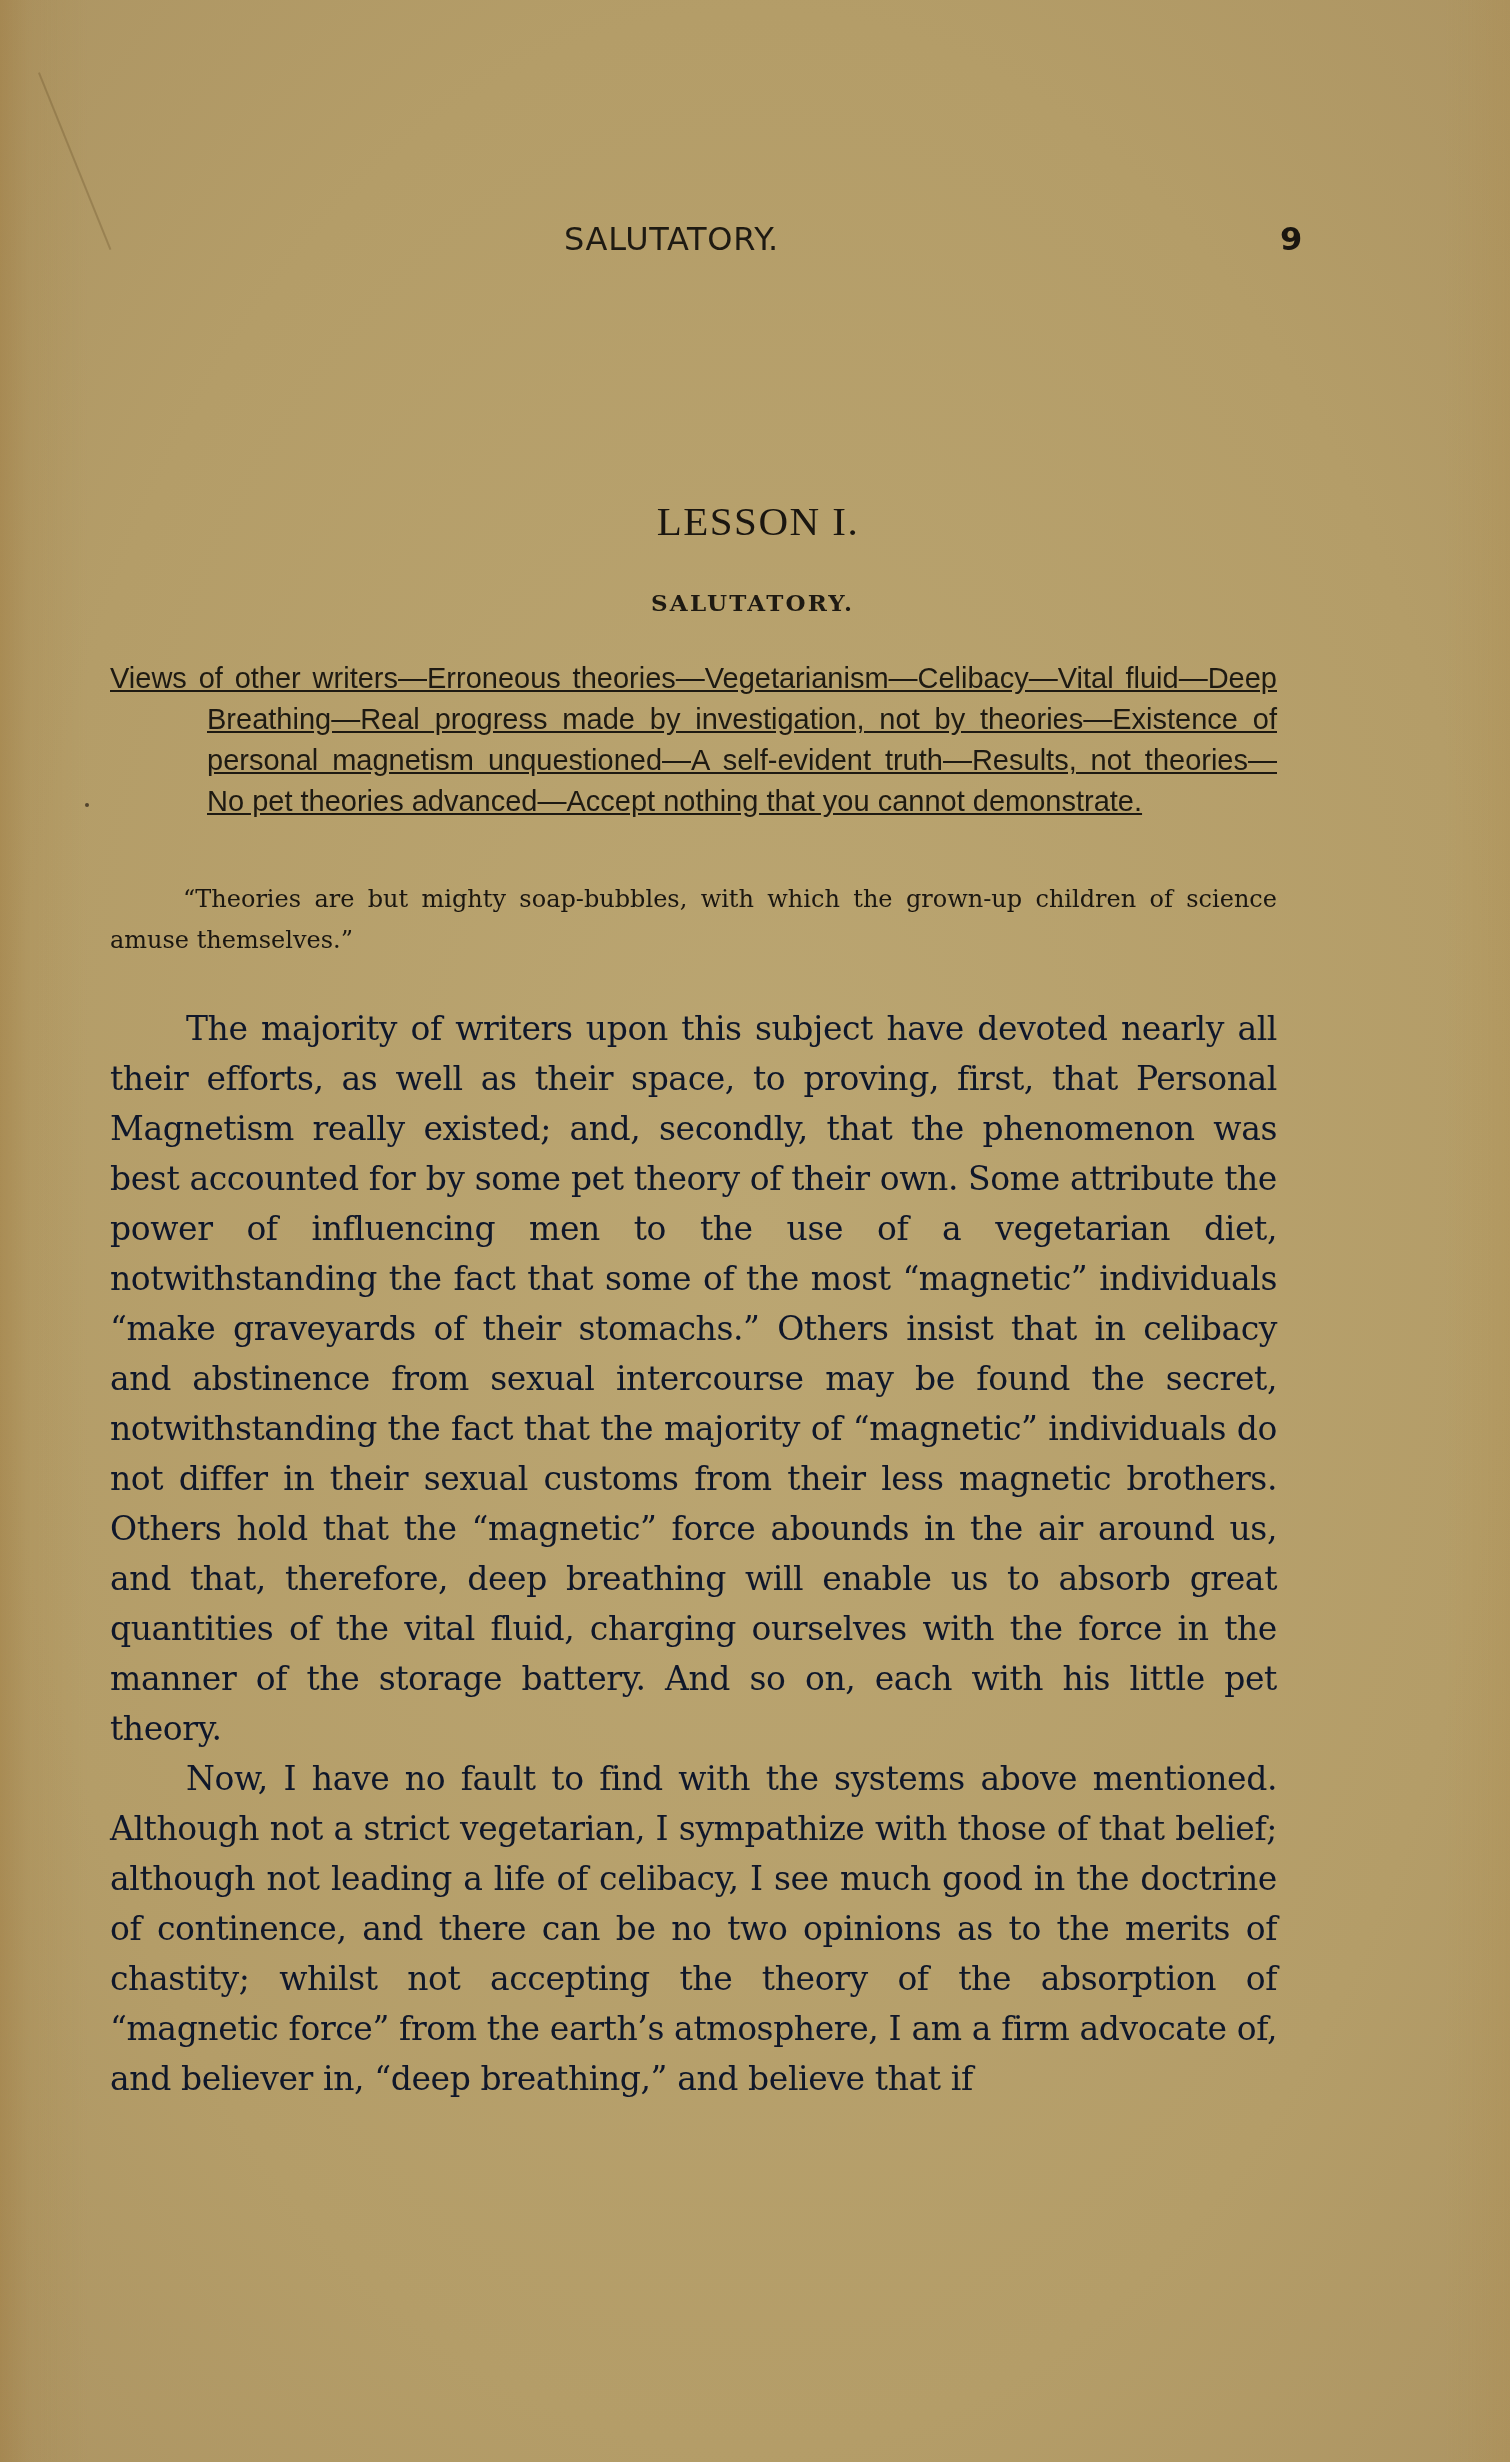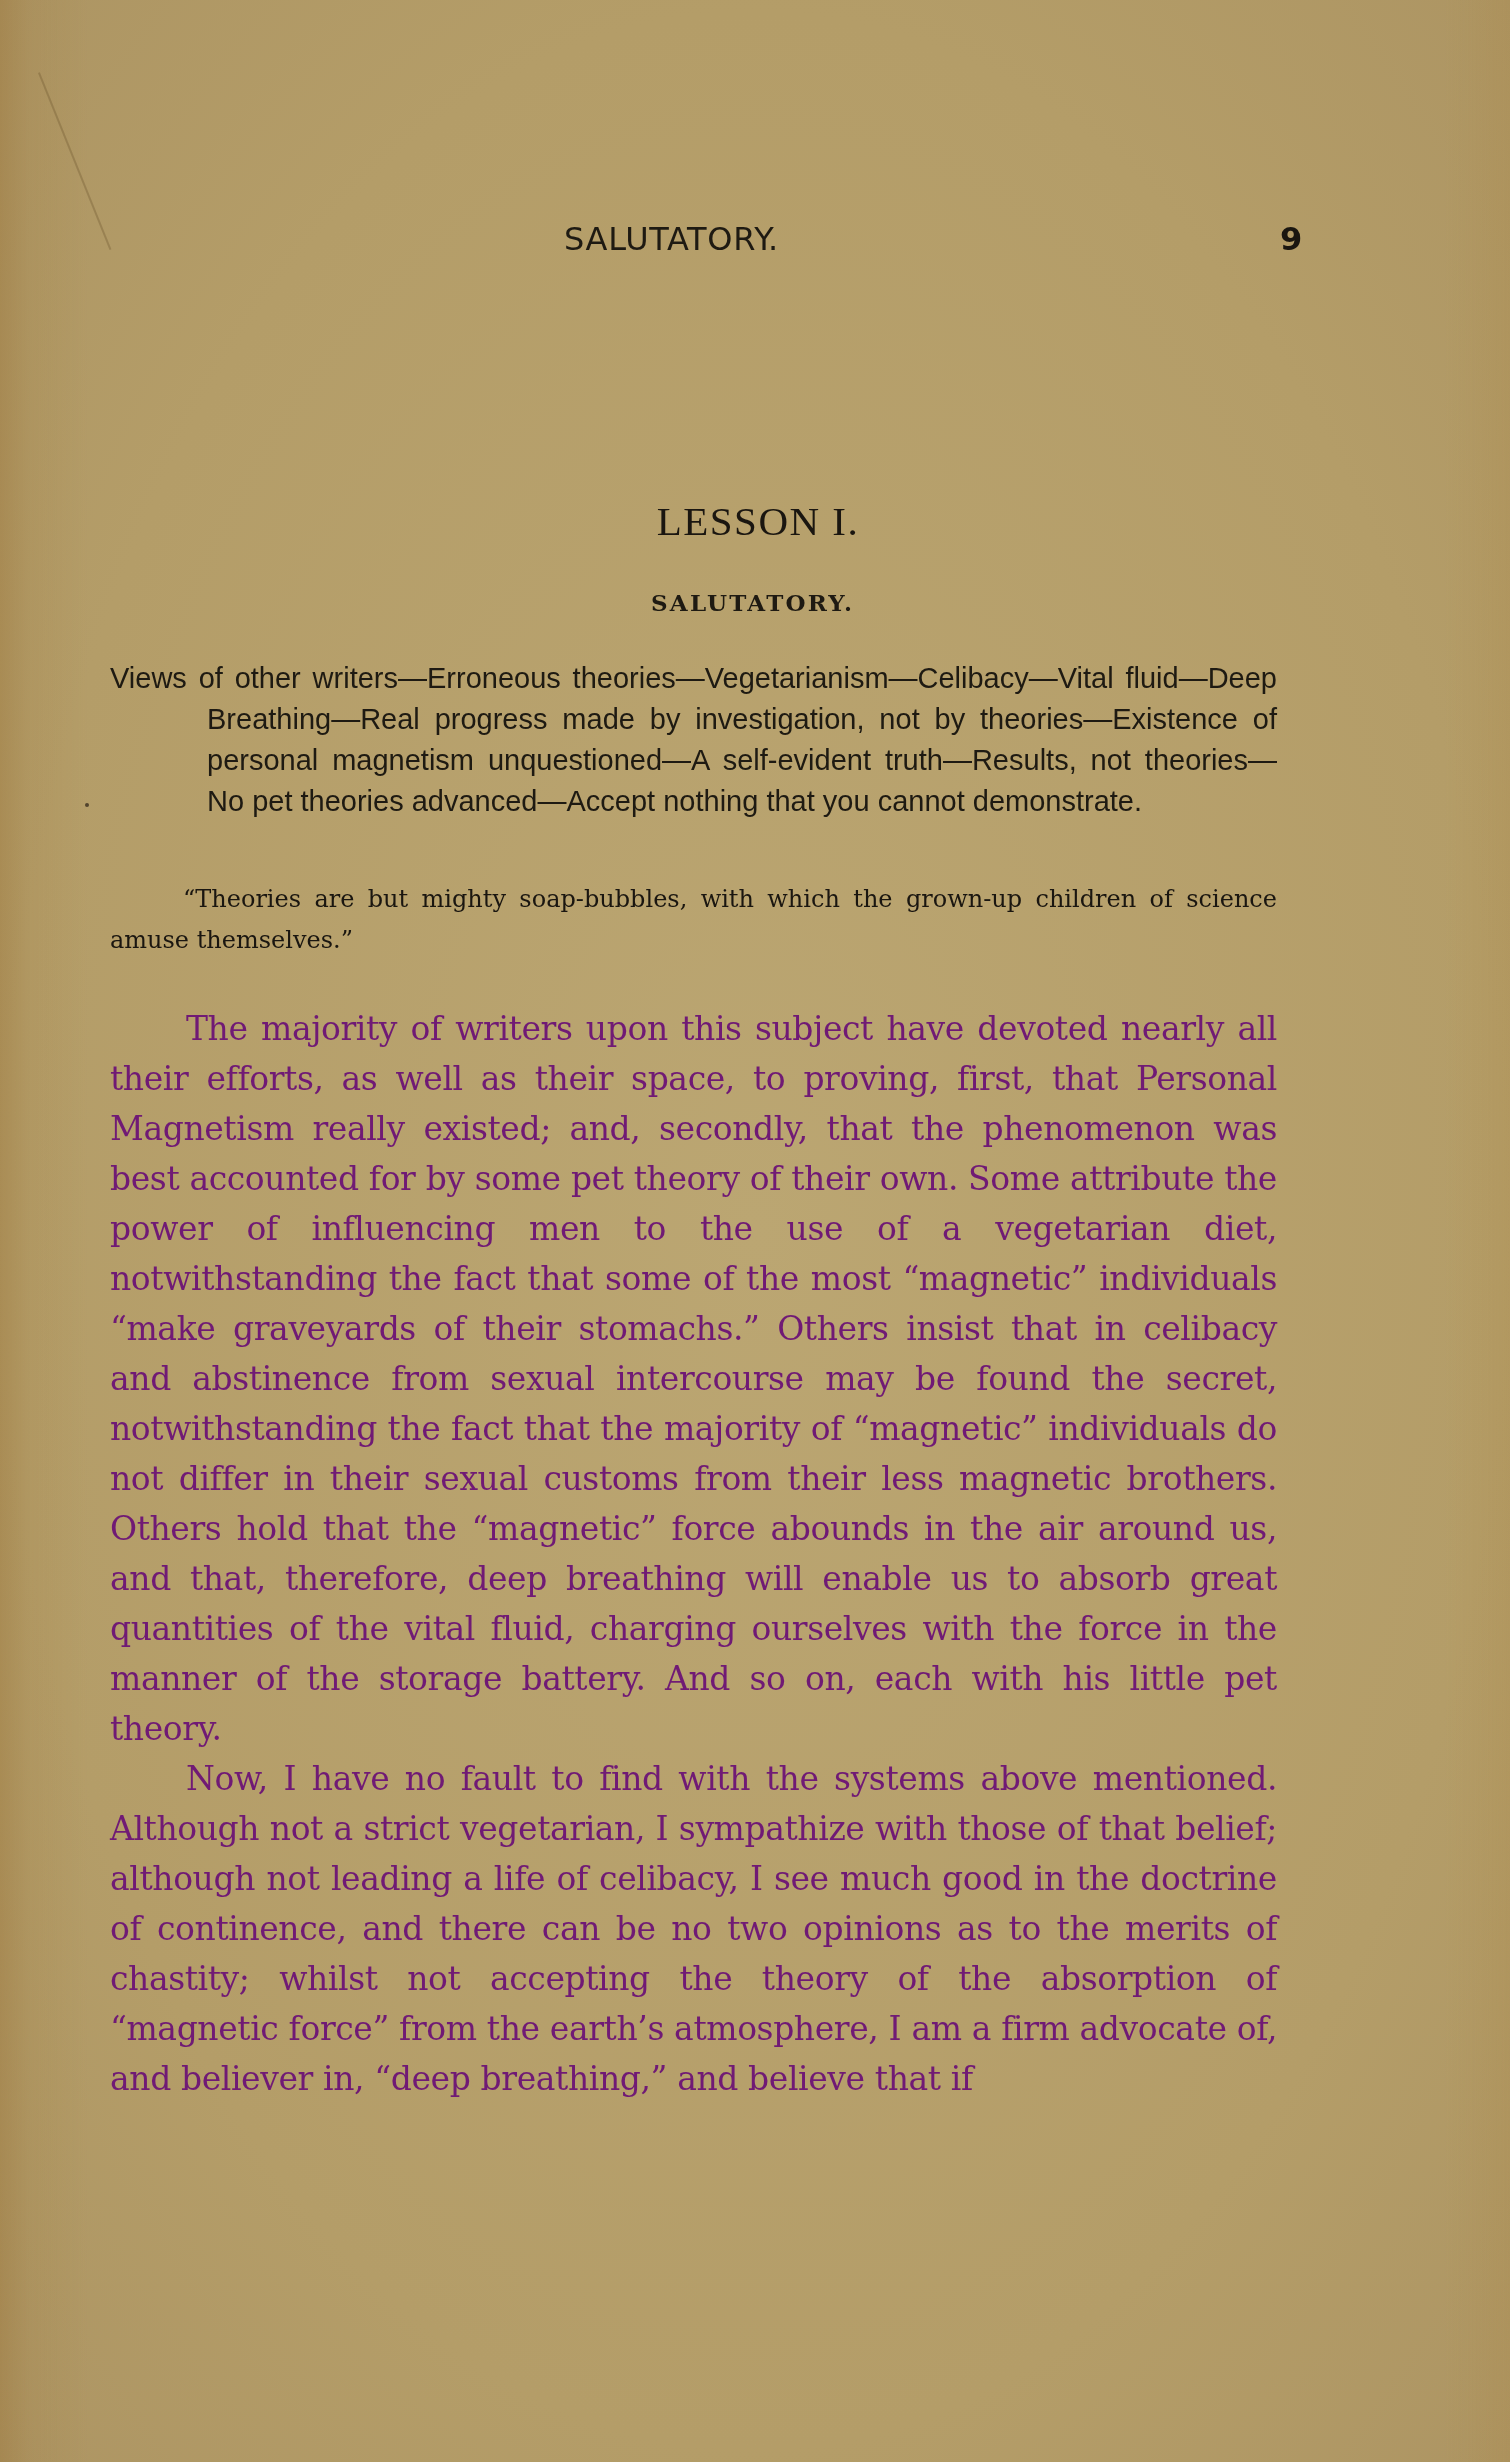--- a/index.html
+++ b/index.html
@@ -85,20 +85,21 @@
       left: 110px;
       width: 1167px;
       font-family: "Liberation Sans", sans-serif;
       font-size: 29px;
       line-height: 41px;
       color: #1e1a12;
       text-align: justify;
       padding-left: 97px;
       text-indent: -97px;
       box-sizing: border-box;
+      text-decoration: underline;
     }
     .epigraph {
       position: absolute;
       top: 879px;
       left: 110px;
       width: 1167px;
       font-family: "DejaVu Serif", serif;
       font-size: 24px;
       line-height: 41px;
       color: #1a1610;
@@ -106,21 +107,21 @@
       text-indent: 73px;
     }
     .body-text {
       position: absolute;
       top: 1004px;
       left: 110px;
       width: 1167px;
       font-family: "DejaVu Serif", serif;
       font-size: 33px;
       line-height: 50px;
-      color: #701a75;
+      color: #0f172a;
     }
     .body-text p {
       margin: 0;
       text-align: justify;
       text-indent: 76px;
       letter-spacing: -0.4px;
     }
     .stray-mark {
       position: absolute;
       width: 4.4px;

